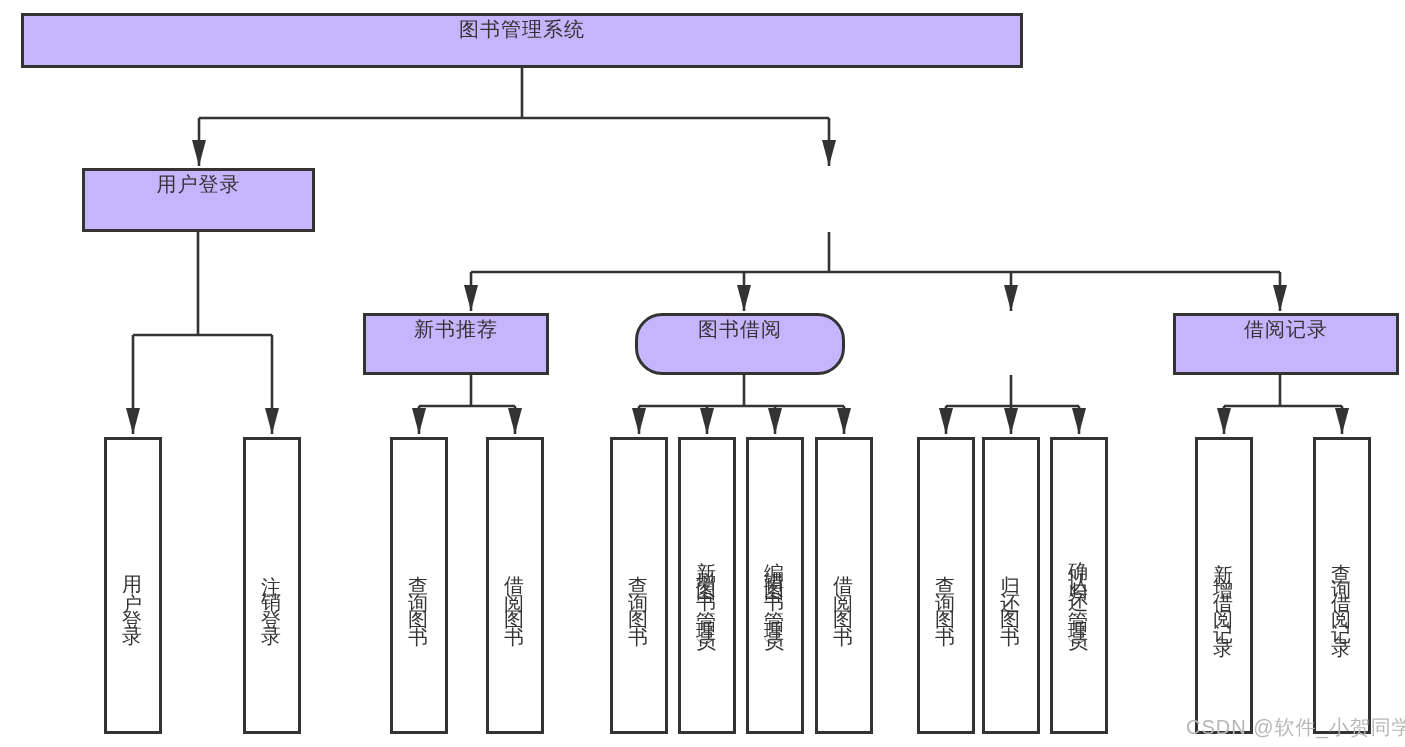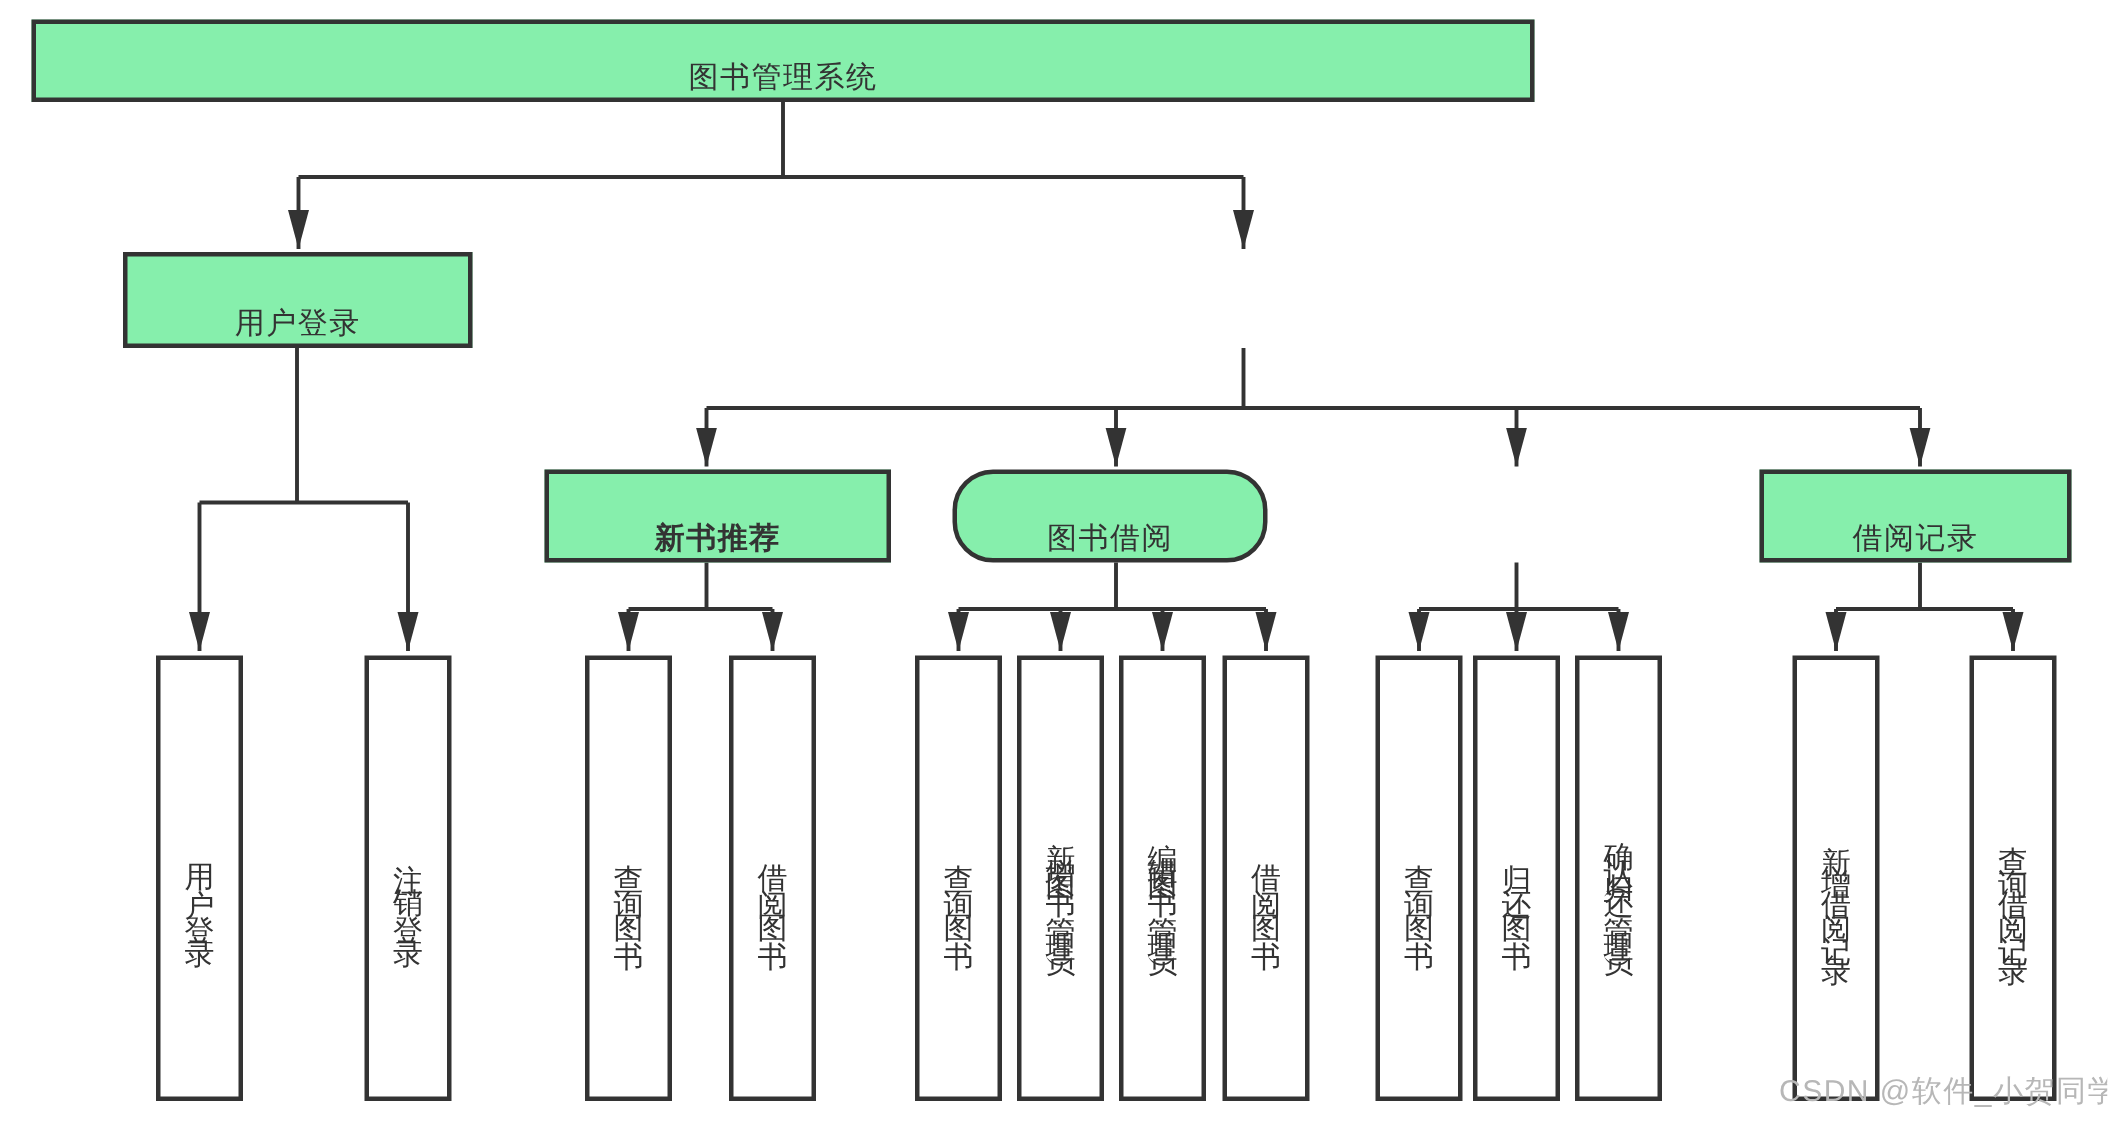--- a/index.html
+++ b/index.html
@@ -13,23 +13,23 @@
   }
   svg.connectors {
     position: absolute;
     left: 0; top: 0;
     width: 1405px; height: 747px;
   }
   .node {
     position: absolute;
     box-sizing: border-box;
     border: 3px solid #333333;
-    background: #86efac;
+    background: #c4b5fd;
     display: flex;
-    align-items: flex-end;
+    align-items: flex-start;
     justify-content: center;
     color: #333333;
     font-size: 20px;
     letter-spacing: 1px;
     z-index: 2;
   }
   .leaf {
     position: absolute;
     box-sizing: border-box;
     border: 3px solid #333333;
@@ -126,27 +126,27 @@
   </svg>
 
   <div class="node" style="left:21px; top:13px; width:1002px; height:55px;">
     <span>图书管理系统</span>
   </div>
 
   <div class="node" style="left:82px; top:168px; width:233px; height:64px;">
     <span>用户登录</span>
   </div>
 
-  <div class="node" style="left:363px; top:313px; width:231px; height:62px;font-weight:bold;">
+  <div class="node" style="left:363px; top:313px; width:186px; height:62px;">
     <span>新书推荐</span>
   </div>
   <div class="node" style="left:635px; top:313px; width:210px; height:62px;border-radius:27px;">
     <span>图书借阅</span>
   </div>
-  <div class="node" style="left:1173px; top:313px; width:208px; height:62px;">
+  <div class="node" style="left:1173px; top:313px; width:226px; height:62px;">
     <span>借阅记录</span>
   </div>
 
   <div class="leaf sp4" style="left:104px;">
     <span>用户登录</span>
   </div>
   <div class="leaf sp4" style="left:243px;">
     <span>注销登录</span>
   </div>
 

